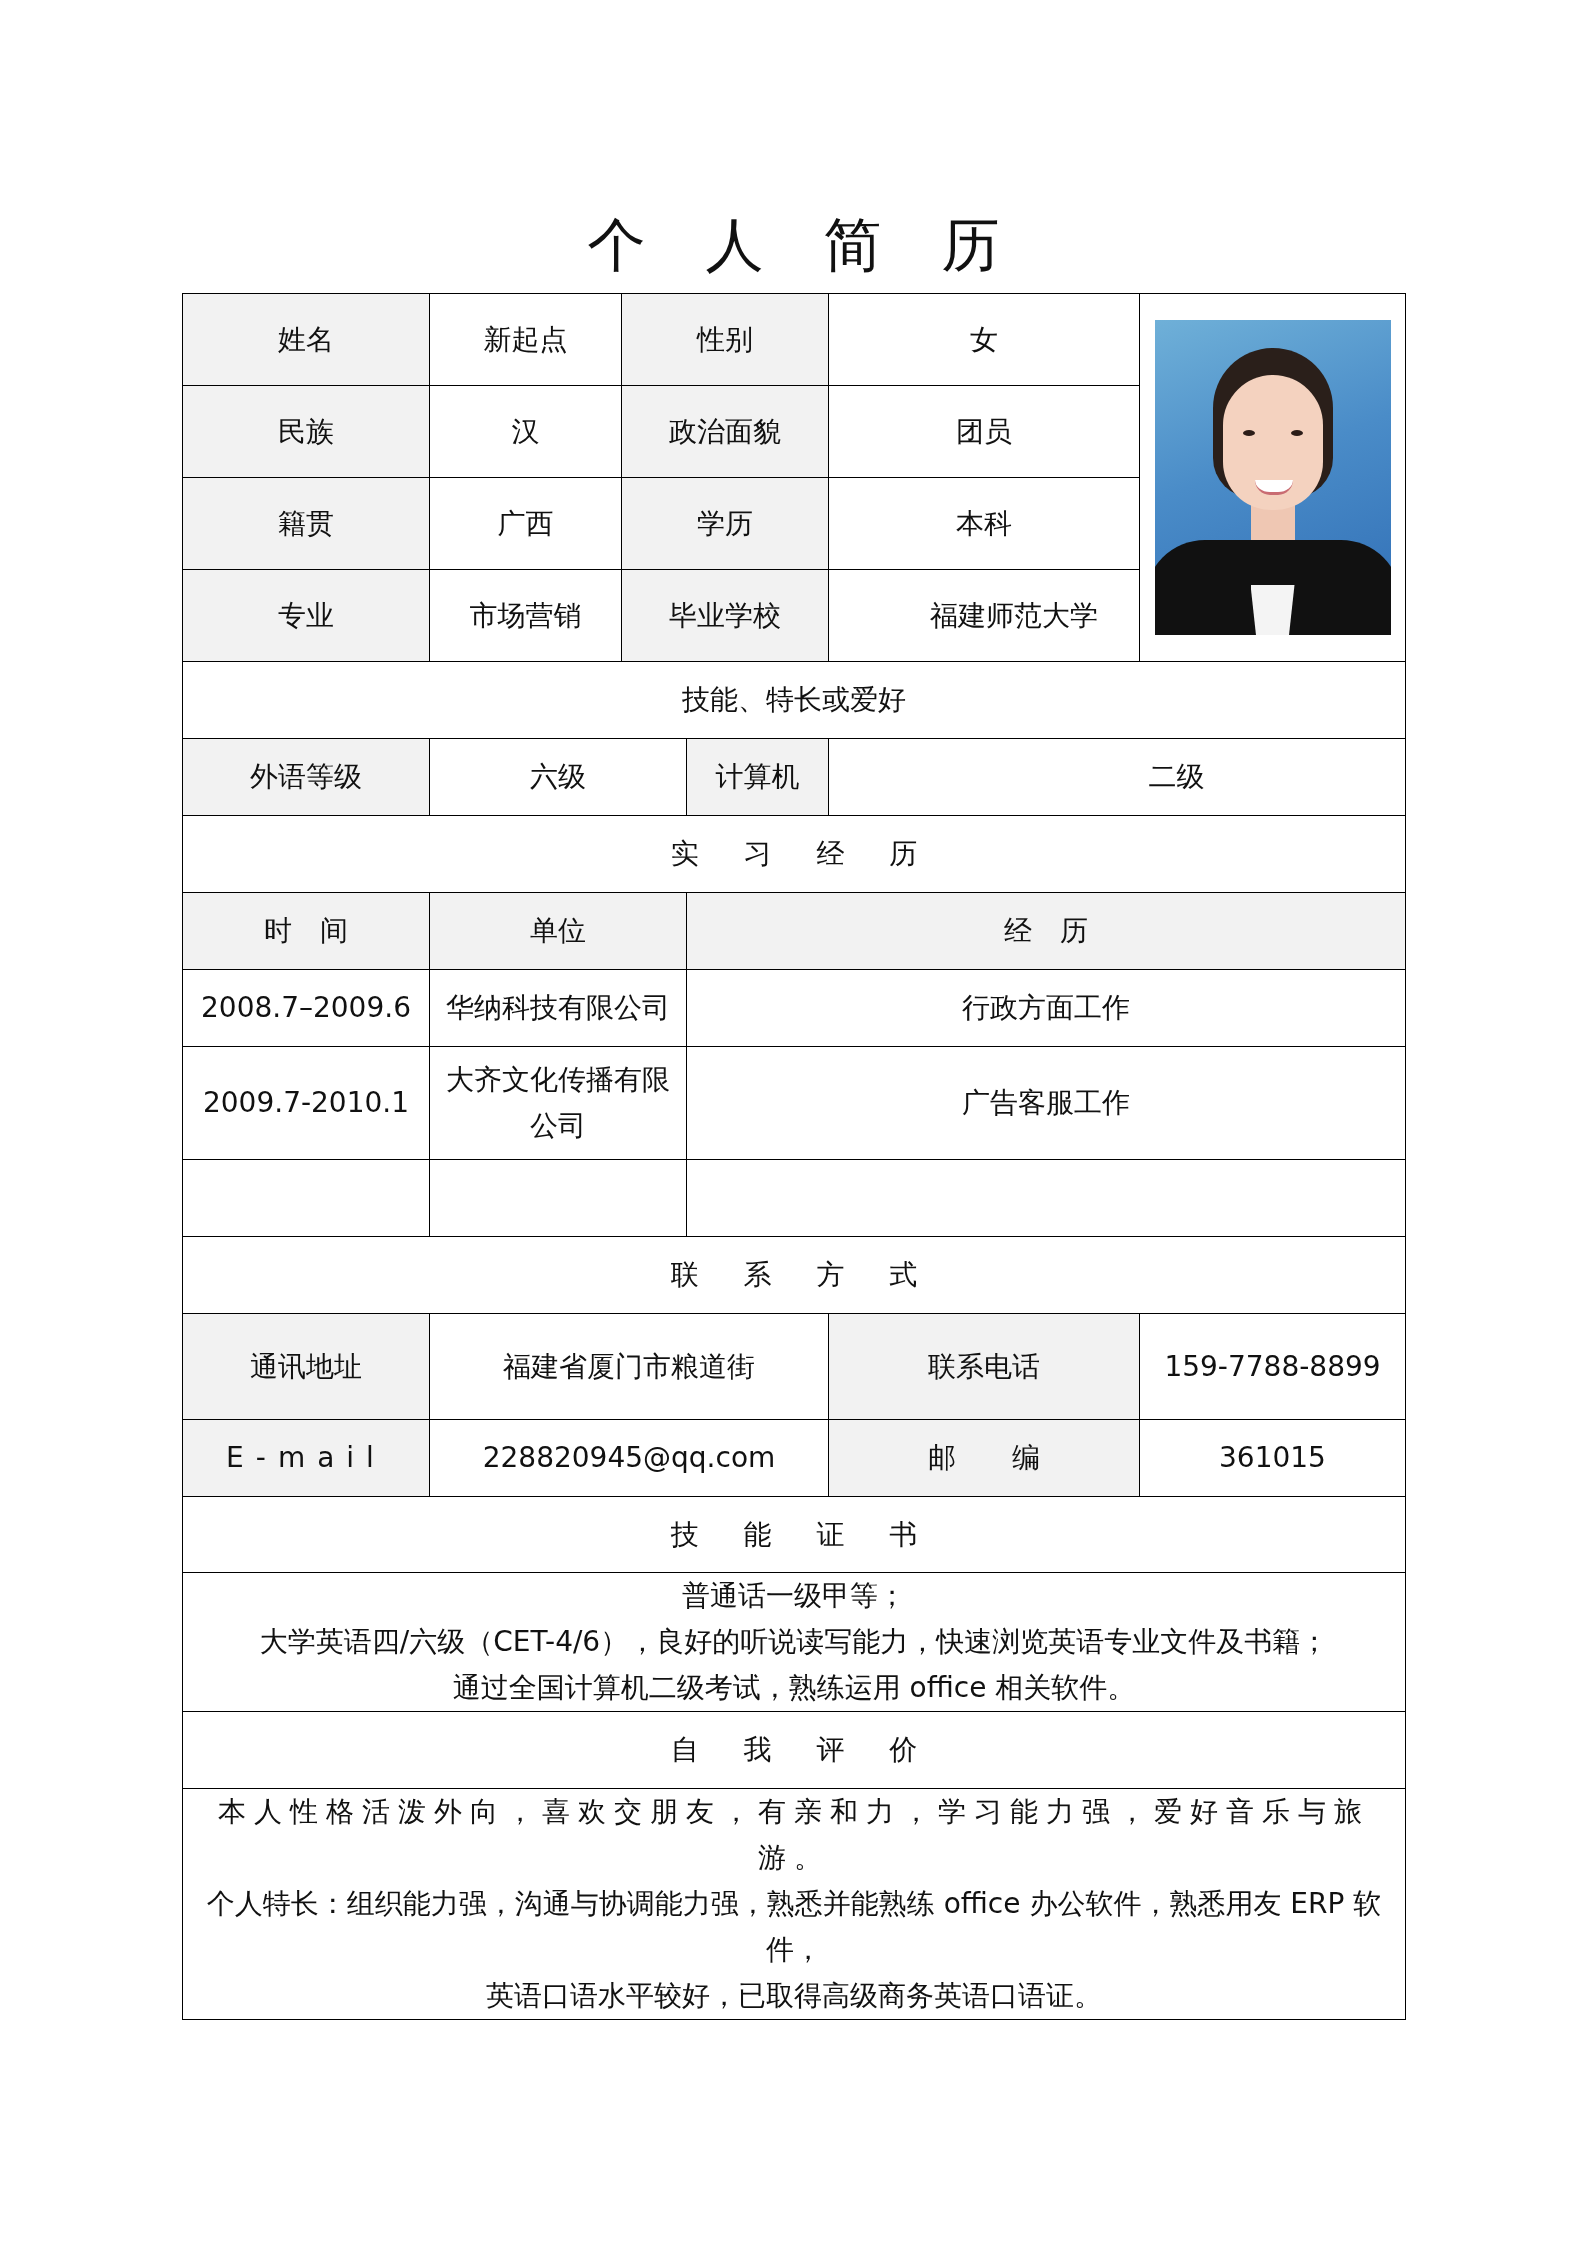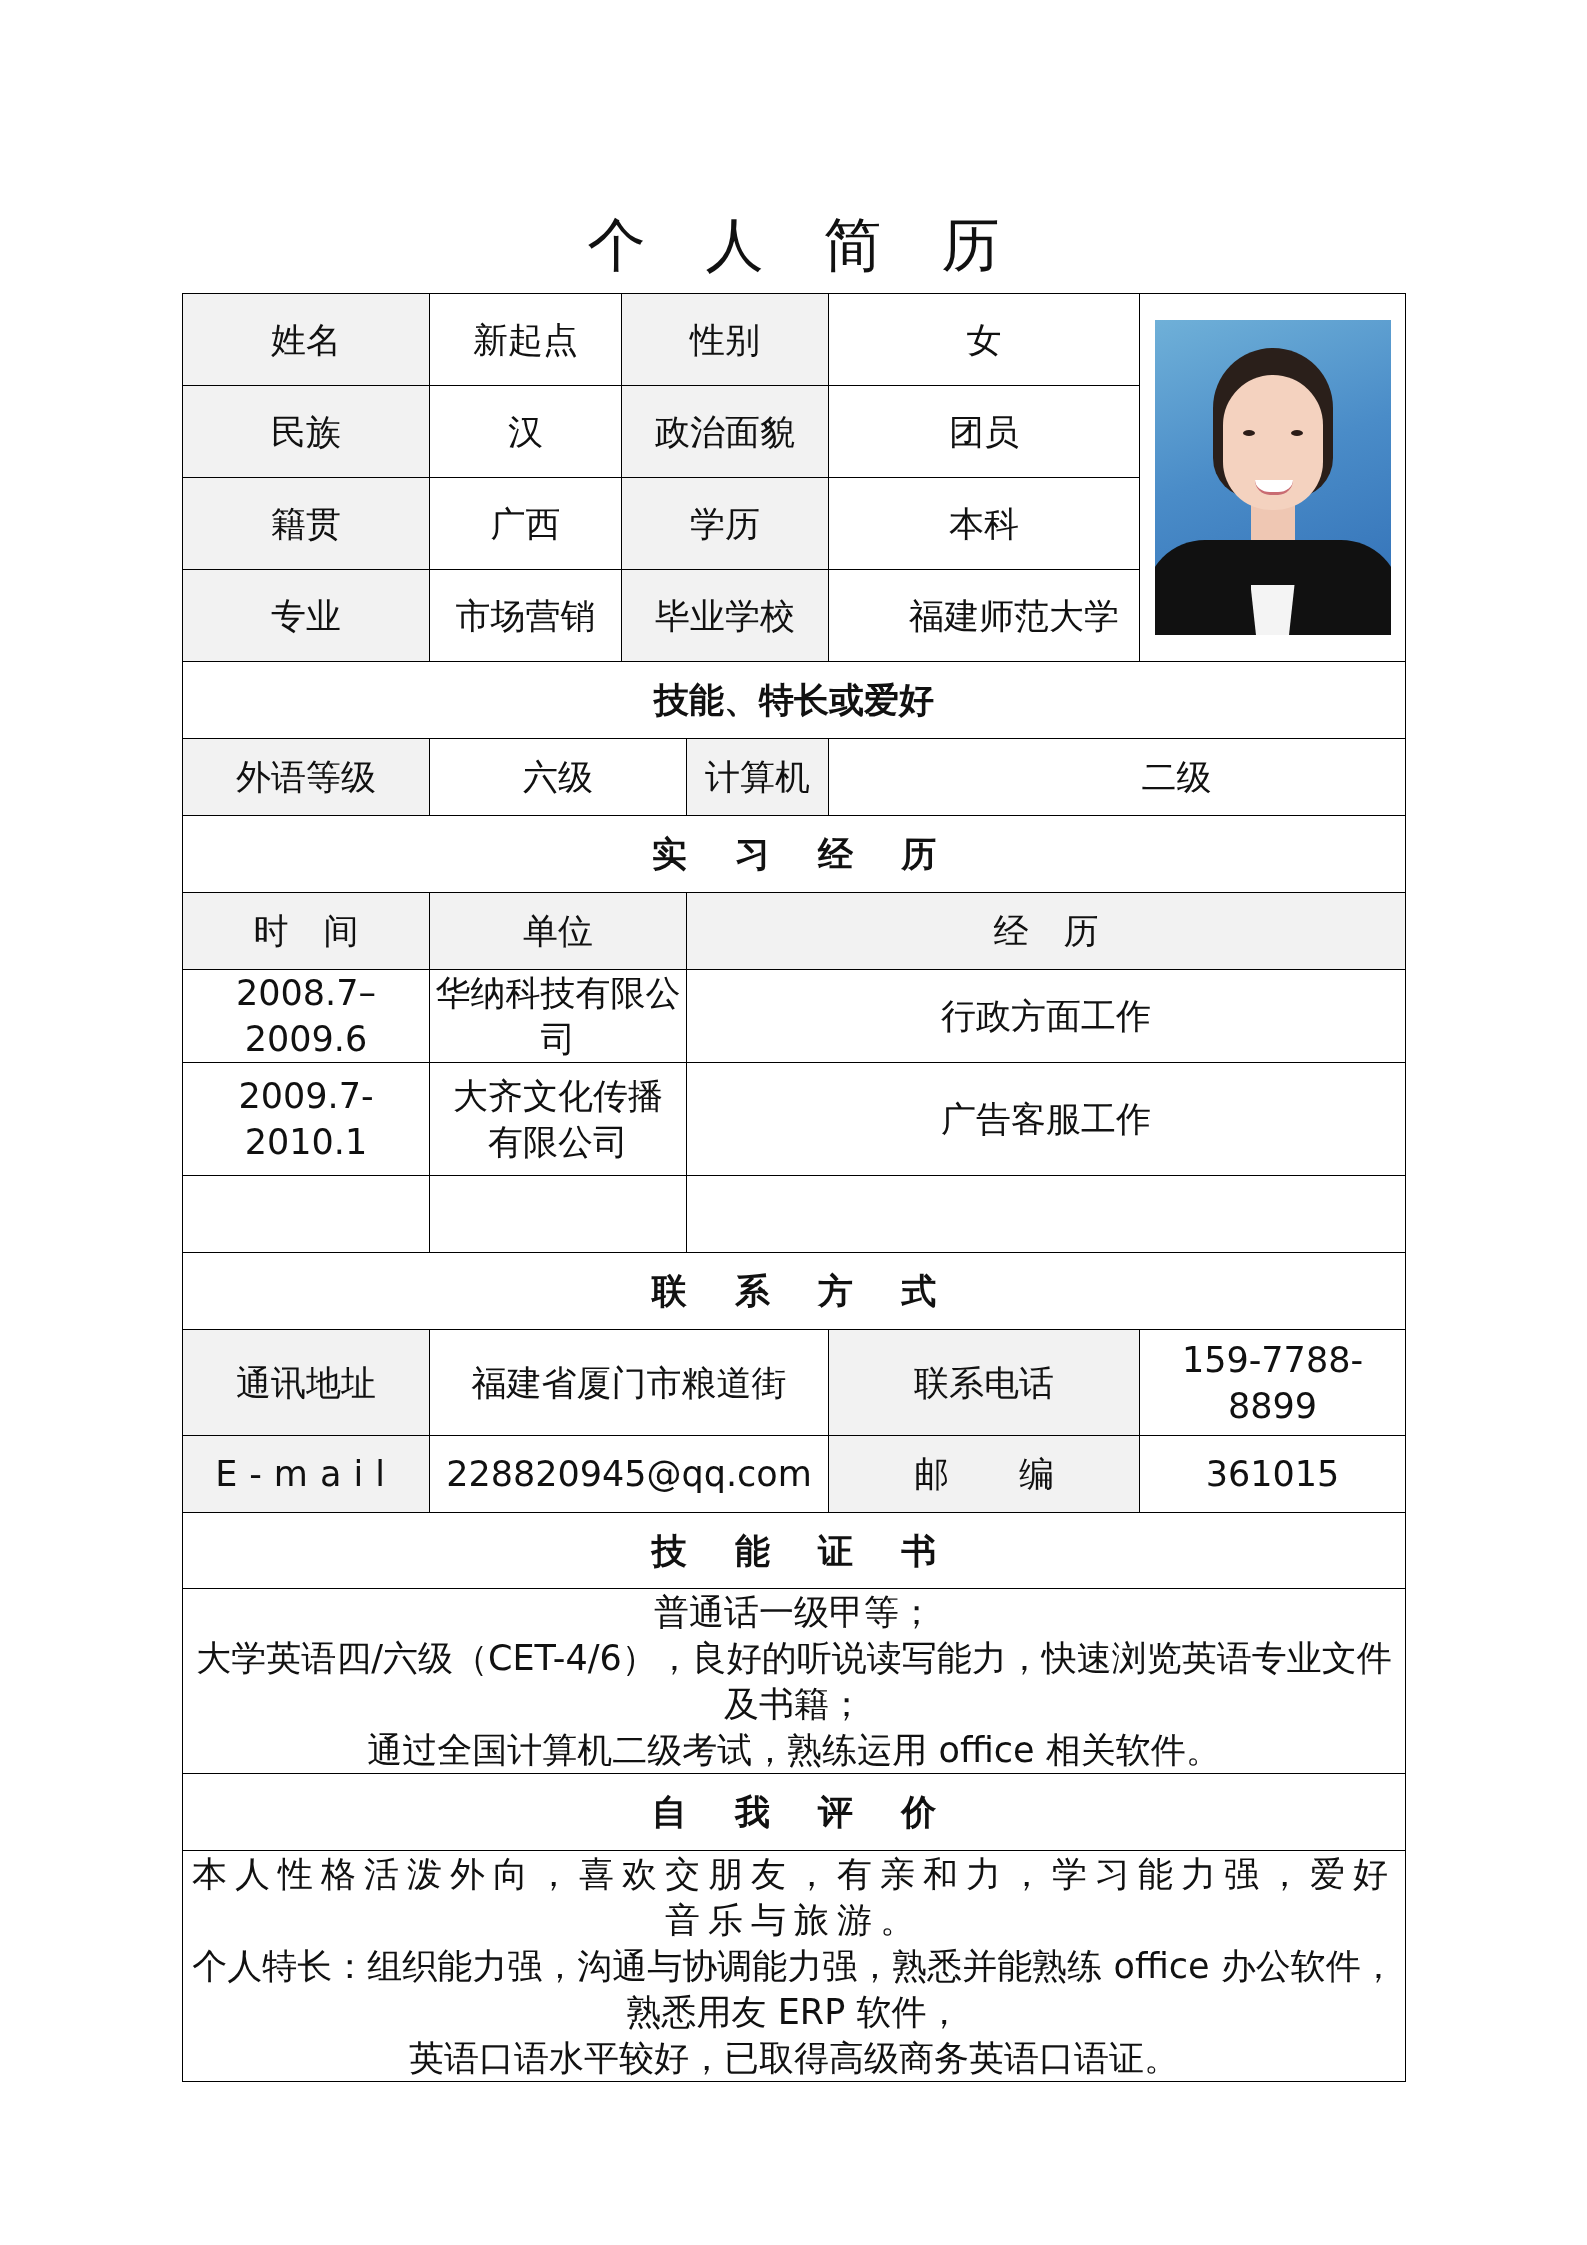--- a/index.html
+++ b/index.html
@@ -12,24 +12,24 @@
     position: absolute; left: 0; width: 1587px; top: 205px;
     text-align: center; font-size: 58px; font-weight: normal;
     letter-spacing: 60px; line-height: 80px; padding-left: 60px; box-sizing: border-box;
   }
   table.resume {
     position: absolute; left: 182px; top: 293px; width: 1223px;
     border-collapse: collapse; table-layout: fixed;
   }
   table.resume td {
     border: 1.5px solid #000000; padding: 0; text-align: center; vertical-align: middle;
-    font-size: 35px; line-height: 46px; overflow: hidden;
+    font-size: 28px; line-height: 46px; overflow: hidden;
   }
   td.lbl { background: #f2f2f2; }
-  td.sec { font-weight: bold; font-size: 27px; }
+  td.sec { font-weight: normal; font-size: 27px; }
   td.sec.spaced { letter-spacing: 18px; padding-left: 18px; }
   td.left { text-align: left; padding-left: 14px; }
   td.para { text-align: left; padding: 4px 14px; line-height: 48px; font-size: 27px; }
   td.photo-cell { vertical-align: middle; }
   .photo {
     width: 236px; height: 315px; margin: 0 auto; position: relative; overflow: hidden;
     background: linear-gradient(160deg, #6fb0d8 0%, #4a8cc8 45%, #2f6db5 100%);
   }
   .photo .hair { position: absolute; left: 58px; top: 28px; width: 120px; height: 150px; border-radius: 60px 60px 40px 40px; background: #2a1f1a; }
   .photo .face { position: absolute; left: 68px; top: 55px; width: 100px; height: 135px; border-radius: 50px 50px 48px 48px; background: #f4d2bf; }

